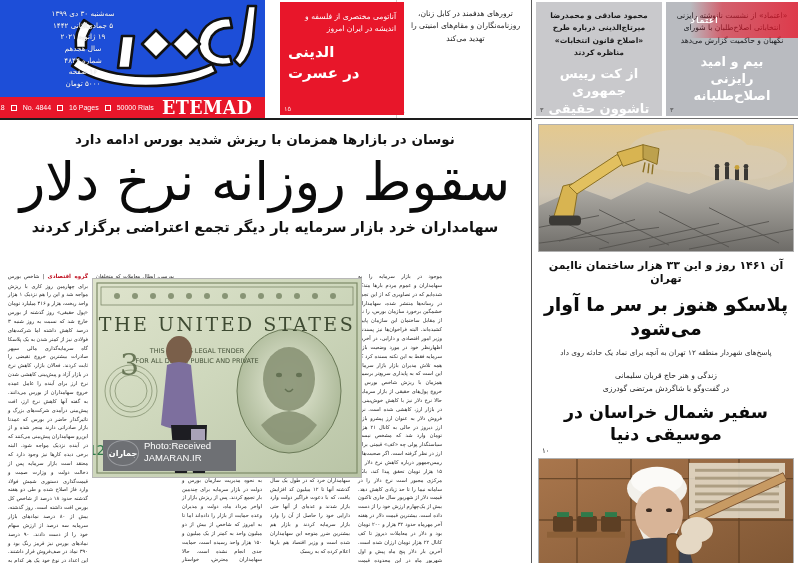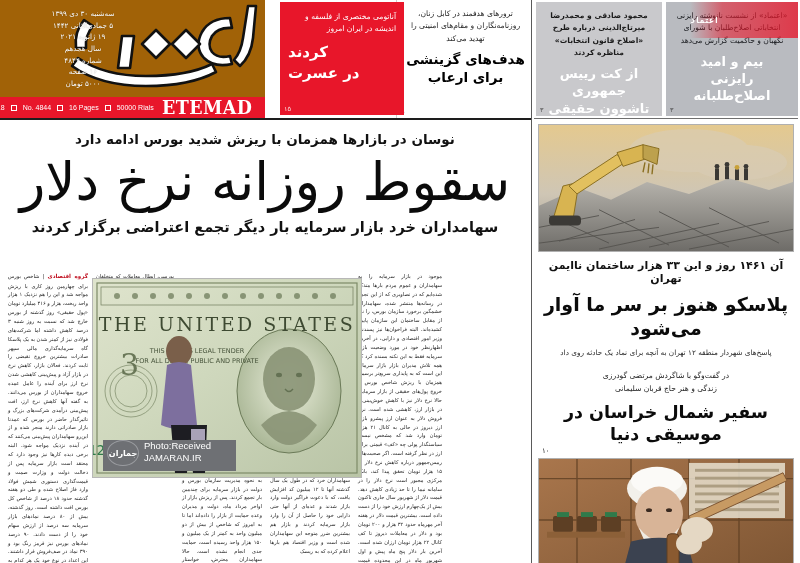--- a/index.html
+++ b/index.html
@@ -11,21 +11,21 @@
     position:relative;
     width:800px;height:563px;
     background:#ffffff;
     overflow:hidden;
     box-sizing:border-box;
   }
 
   
   .masthead{
     position:absolute;left:0;top:0;width:266px;height:118px;
-    background:#a16207;
+    background:#1d4ed8;
     overflow:hidden;
   }
   .logo-wrap{
     position:absolute;right:6px;top:2px;width:200px;height:86px;
   }
   .logo-art{
     position:absolute;inset:0;
   }
   .masthead-info{
     position:absolute;left:46px;top:8px;width:74px;
@@ -307,31 +307,27 @@
         <i class="sep"></i>
         <span>16 Pages</span>
         <i class="sep"></i>
         <span>50000 Rials</span>
       </span>
     </div>
   </div>
 
   <div class="teaser" id="teaser-selective">
     <div class="kicker">ترورهای هدفمند در کابل زنان، روزنامه‌نگاران و مقام‌های امنیتی را تهدید می‌کند</div>
-    <div class="head">
-      <div>هدف‌های گزینشی</div>
-      <div>برای ارعاب</div>
-    </div>
     <div class="pagenum">۵</div>
   </div>
 
   <div class="teaser" id="teaser-thought">
     <div class="kicker">آناتومی مختصری از فلسفه و اندیشه در ایران امروز</div>
     <div class="head">
-      <div>کردند</div>
+      <div>الدینی</div>
       <div>در عسرت</div>
     </div>
     <div class="pagenum">۱۵</div>
   </div>
 
   <div class="teaser" id="teaser-coat">
     <div class="kicker">محمود صادقی و محمدرضا میرتاج‌الدینی درباره طرح «اصلاح قانون انتخابات» مناظره کردند</div>
     <div class="head">
       <div>از کت رییس جمهوری</div>
       <div>تاشوون حقیقی</div>
@@ -502,22 +498,22 @@
             <circle cx="207" cy="42" r="2.4"></circle>
         </g>
       </svg>
     </div>
 
     <div class="rail-cap">آن ۱۴۶۱ روز و این ۳۳ هزار ساختمان ناایمن تهران</div>
     <div class="rail-head">پلاسکو هنوز بر سر ما آوار می‌شود</div>
     <div class="rail-kicker">پاسخ‌های شهردار منطقه ۱۲ تهران به آنچه برای نماد یک حادثه روی داد</div>
 
     <div class="rail-kicker2">
+      <div>زندگی و هنر حاج قربان سلیمانی</div>
       <div>در گفت‌وگو با شاگردش مرتضی گودرزی</div>
-      <div>زندگی و هنر حاج قربان سلیمانی</div>
     </div>
     <div class="rail-head3">سفیر شمال خراسان در موسیقی دنیا</div>
     <div class="rail-pagenum">۱۰</div>
 
     <div class="musician-photo">
       <svg viewBox="0 0 254 122" preserveAspectRatio="none" aria-hidden="true" style="display:block;width:100%;height:100%;">
         <defs>
           <linearGradient id="woodg" x1="0" y1="0" x2="1" y2="1">
             <stop offset="0%" stop-color="#a9764c"></stop>
             <stop offset="100%" stop-color="#7d5533"></stop>

